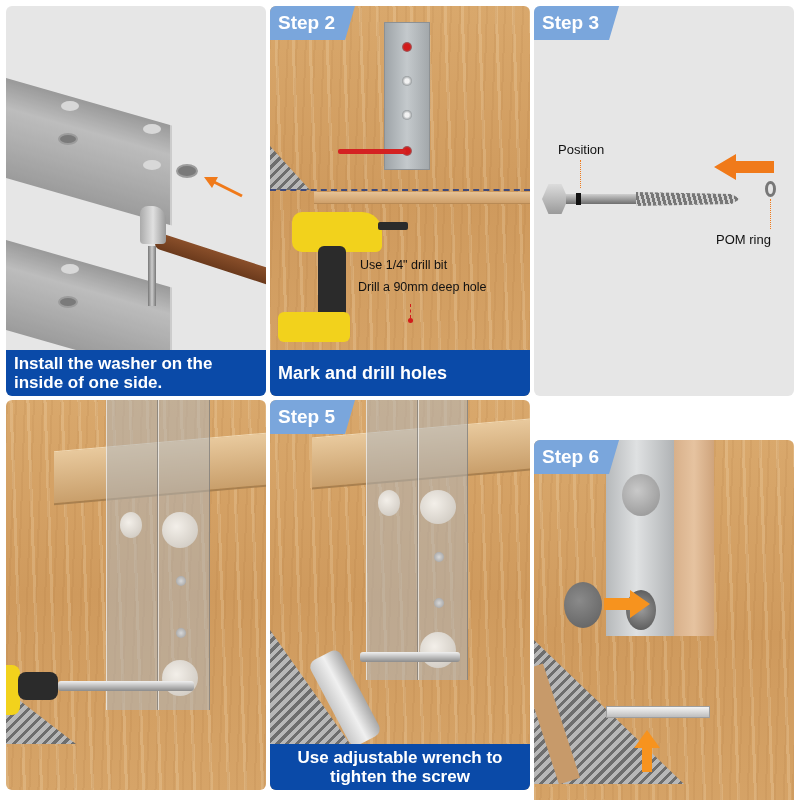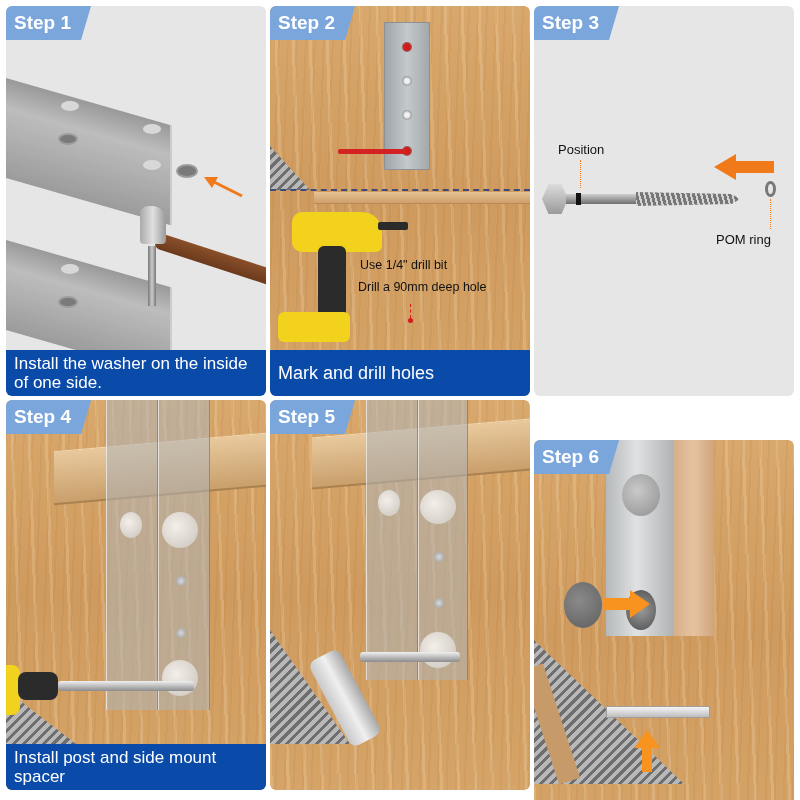--- a/index.html
+++ b/index.html
@@ -34,21 +34,21 @@
       clip-path: polygon(0 0, 100% 0, calc(100% - 10px) 100%, 0 100%);
       z-index: 5;
     }
 
     .caption {
       position: absolute;
       left: 0; right: 0; bottom: 0;
       height: 46px;
       background: #0a4aa8;
       color: #ffffff;
-      font-weight: normal;
+      font-weight: bold;
       font-size: 17px;
       line-height: 19px;
       padding: 4px 8px;
       display: flex;
       align-items: center;
       z-index: 5;
     }
     .caption.single { font-size: 18px; padding-left: 8px; }
 
     
@@ -241,21 +241,20 @@
     .end-cap {
       position: absolute;
       background: linear-gradient(180deg, #f5f5f5, #bdbdbd);
       border: 1px solid #9e9e9e;
     }
   </style>
 </head>
 <body>
 
 <div class="panel gray" style="left:6px; top:6px;">
-  <div class="step-tag">Step 1</div>
 
   <div class="tube" style="left:0; top:72px; width:166px; height:100px; transform:skewY(16deg); transform-origin:left top;"></div>
   <div class="tube-hole" style="left:55px; top:95px;"></div>
   <div class="tube-hole" style="left:137px; top:118px;"></div>
   <div class="tube-hole" style="left:137px; top:154px;"></div>
   <div class="washer" style="left:52px; top:127px;"></div>
 
   <div class="washer" style="left:170px; top:158px; width:22px; height:14px;"></div>
   <svg class="arrow-orange" style="left:196px; top:168px;" width="42" height="26" viewBox="0 0 42 26">
     <line x1="40" y1="22" x2="8" y2="6" stroke="#f07a1a" stroke-width="3"></line>
@@ -315,57 +314,56 @@
     <polygon points="0,13 22,0 22,7 60,7 60,19 22,19 22,26" fill="#f07a1a"></polygon>
   </svg>
 
   <div class="pom-ring" style="left:231px; top:175px;"></div>
   <div class="orange-dots" style="left:236px; top:193px; height:30px;"></div>
   <div class="callout-label" style="left:182px; top:226px;">POM ring</div>
 
 </div>
 
 <div class="panel wood" style="left:6px; top:400px;">
-  <div class="step-tag">Step 4</div>
 
   <div class="rail" style="left:48px; top:42px; width:212px; height:54px; transform:skewY(-5deg);"></div>
   <div class="glass-post" style="left:100px; top:0; width:52px; height:310px;"></div>
   <div class="glass-post" style="left:152px; top:0; width:52px; height:310px;"></div>
 
   <div class="mount-disk" style="left:114px; top:112px; width:22px; height:26px;"></div>
   <div class="mount-disk" style="left:156px; top:112px; width:36px; height:36px;"></div>
   <div class="small-knob" style="left:170px; top:176px;"></div>
   <div class="small-knob" style="left:170px; top:228px;"></div>
   <div class="mount-disk" style="left:156px; top:260px; width:36px; height:36px;"></div>
 
   <div class="tile" style="left:0; top:290px; width:70px; height:54px; clip-path:polygon(0 0, 100% 100%, 0 100%);"></div>
   <div class="drill-body" style="left:-10px; top:265px; width:24px; height:50px; border-radius:0 8px 8px 0;"></div>
   <div class="drill-dark" style="left:12px; top:272px; width:40px; height:28px; border-radius:8px;"></div>
   <div class="bit" style="left:52px; top:281px; width:136px;"></div>
 
-  <div class="caption">Install post and side mount spacer</div>
 </div>
 
 <div class="panel wood" style="left:270px; top:400px;text-align:center;">
   <div class="step-tag">Step 5</div>
 
   <div class="rail" style="left:42px; top:28px; width:218px; height:52px; transform:skewY(-5deg);"></div>
   <div class="glass-post" style="left:96px; top:0; width:52px; height:280px;"></div>
   <div class="glass-post" style="left:148px; top:0; width:50px; height:280px;"></div>
 
   <div class="mount-disk" style="left:108px; top:90px; width:22px; height:26px;"></div>
   <div class="mount-disk" style="left:150px; top:90px; width:36px; height:34px;"></div>
   <div class="small-knob" style="left:164px; top:152px;"></div>
   <div class="small-knob" style="left:164px; top:198px;"></div>
   <div class="mount-disk" style="left:150px; top:232px; width:36px; height:36px;"></div>
 
   <div class="tile" style="left:0; top:230px; width:80px; height:114px; clip-path:polygon(0 0, 100% 100%, 0 100%);"></div>
   <div class="bit" style="left:90px; top:252px; width:100px;"></div>
   <div class="wrench" style="left:58px; top:250px; width:34px; height:96px; transform:rotate(-28deg);"></div>
 
+  <div class="caption">Use adjustable wrench to tighten the screw</div>
 </div>
 
 <div class="panel wood" style="left:534px; top:400px;margin-top:40px;">
   <div class="step-tag">Step 6</div>
 
   <div class="steel-block" style="left:72px; top:0; width:68px; height:196px;"></div>
   <div class="wood-block" style="left:140px; top:0; width:40px; height:196px;"></div>
   <div class="cap-disk" style="left:88px; top:34px; width:38px; height:42px; background:radial-gradient(circle at 40% 40%, #c9c9c9, #8f8f8f);"></div>
   <div style="position:absolute; left:92px; top:150px; width:30px; height:40px; border-radius:50%; background:radial-gradient(circle, #9a9a9a, #4f4f4f);"></div>
 

